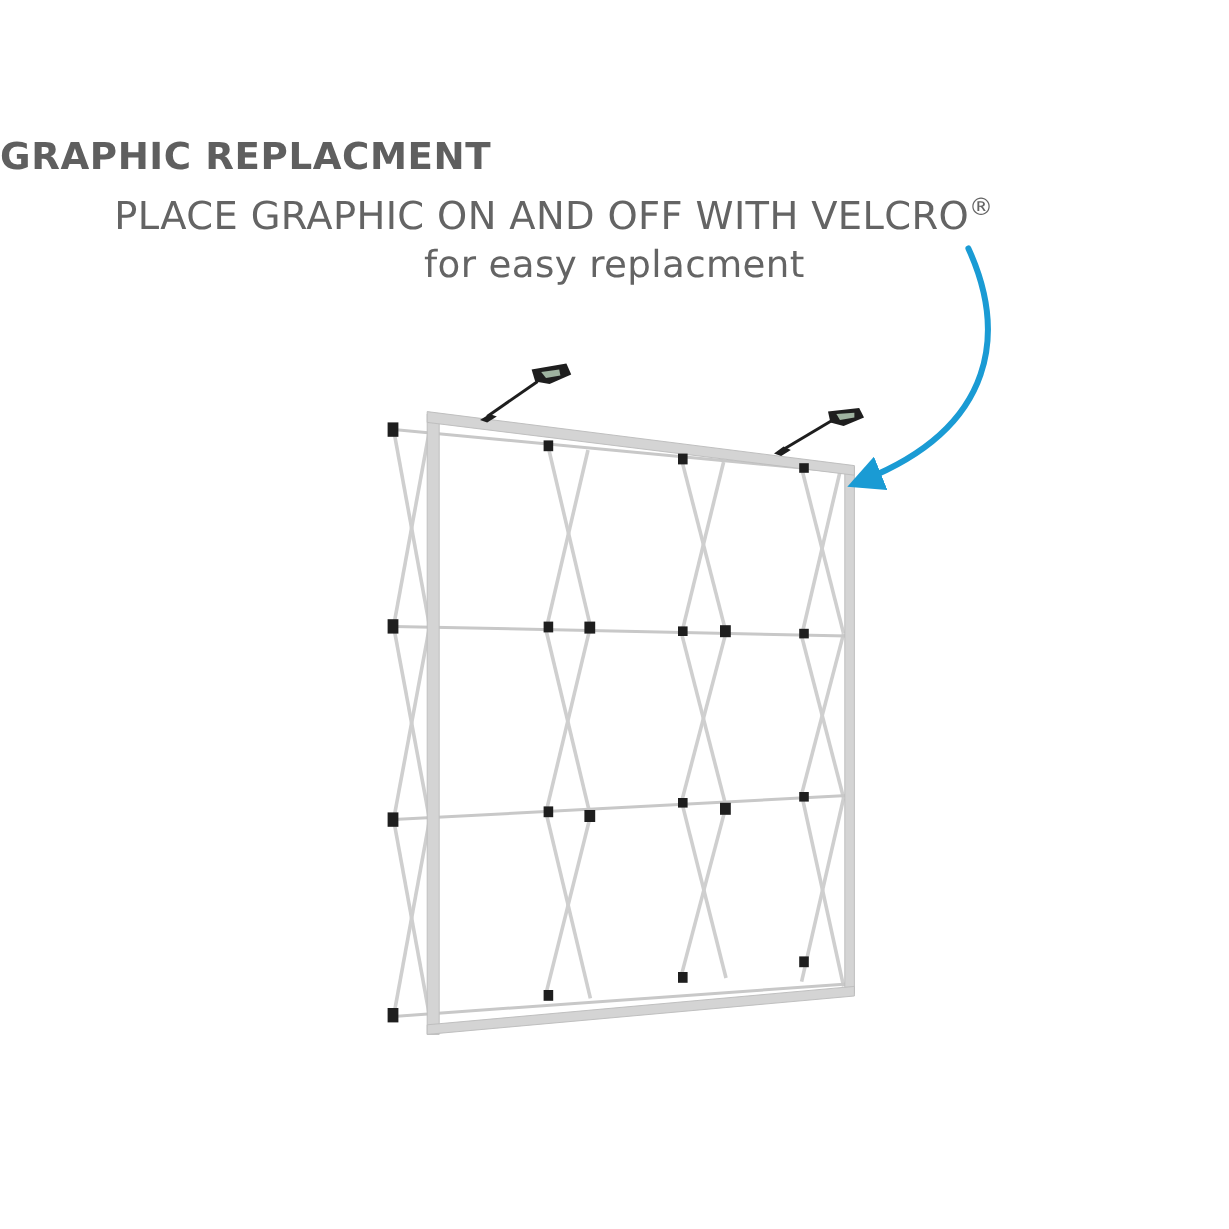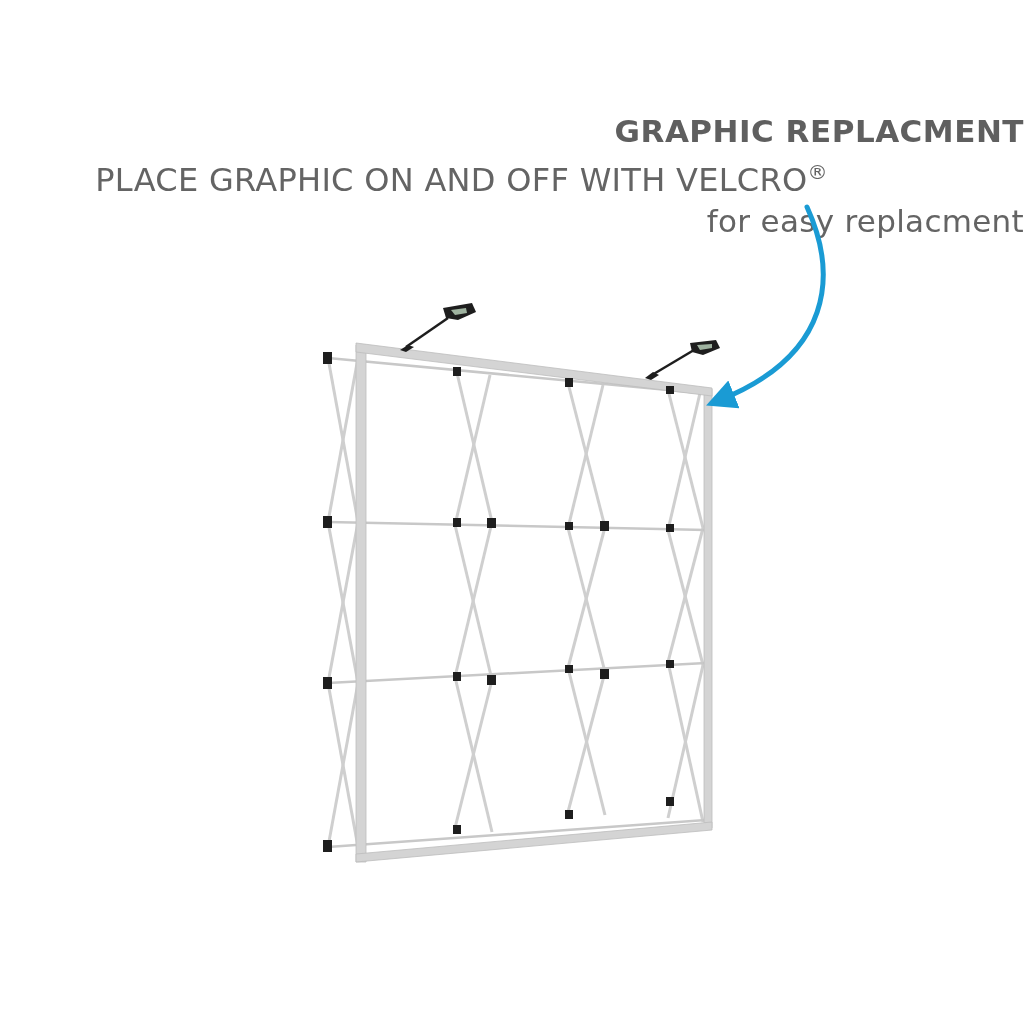--- a/index.html
+++ b/index.html
@@ -1,30 +1,30 @@
 <!DOCTYPE html>
 <html><head>
 <meta charset="utf-8">
 <style>
   html, body { margin: 0; padding: 0; background: #ffffff; }
   body { width: 1024px; height: 1024px; position: relative; overflow: hidden; font-family: "DejaVu Sans", sans-serif; }
   .title {
     position: absolute; left: 0; width: 1024px; top: 113px;
-    text-align: right; color: #5f5f5f; font-weight: bold;
+    text-align: left; color: #5f5f5f; font-weight: bold;
     font-size: 31px; letter-spacing: 0.5px;
   }
   .subtitle {
     position: absolute; left: 0; width: 923px; top: 160px;
     text-align: center; color: #646464; font-weight: normal;
     font-size: 32px; letter-spacing: 0.3px;
   }
   .subtitle sup { font-size: 20px; vertical-align: 12px; }
   .tagline {
     position: absolute; left: 0; width: 1024px; top: 203px;
-    text-align: right; color: #646464; font-size: 31px; letter-spacing: 0.3px;
+    text-align: center; color: #646464; font-size: 31px; letter-spacing: 0.3px;
   }
   svg.scene { position: absolute; left: 0; top: 0; }
 </style>
 </head>
 <body>
 
 <div class="title">GRAPHIC REPLACMENT</div>
 <div class="subtitle"><span>PLACE GRAPHIC ON AND OFF  WITH VELCRO</span><sup>®</sup></div>
 <div class="tagline">for easy replacment</div>
 

